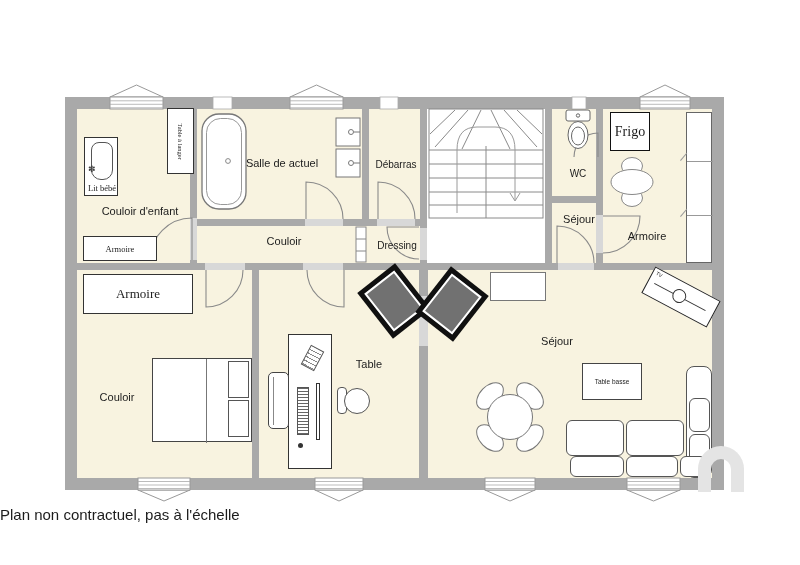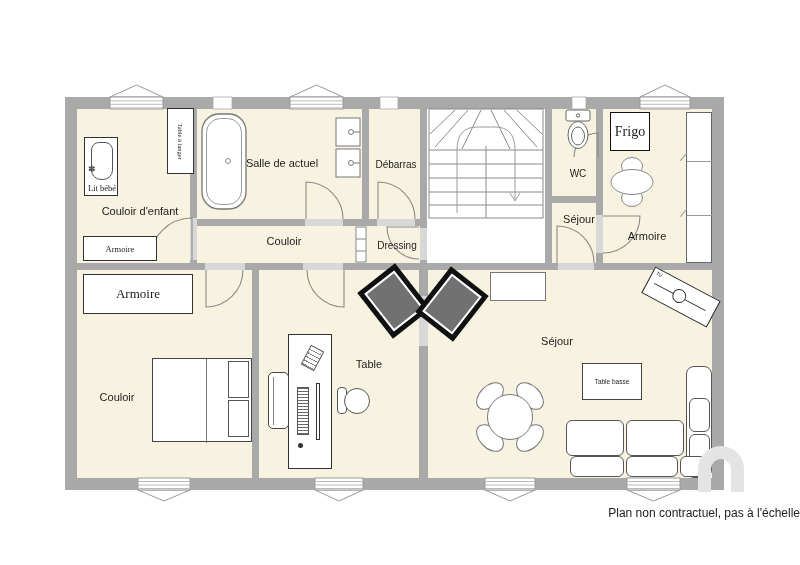--- a/index.html
+++ b/index.html
@@ -9,21 +9,21 @@
   .floor{position:absolute;background:#f8f3e0;z-index:1;}
   .floor-white{position:absolute;background:#ffffff;z-index:1;}
   .wall{position:absolute;background:#a9a9a9;z-index:2;}
   .thr{position:absolute;background:#d8d8d8;z-index:3;}
   svg.layer{position:absolute;left:0;top:0;z-index:4;pointer-events:none;}
   .furn{position:absolute;background:#fff;border:1px solid #444;box-sizing:border-box;z-index:5;}
   .lbl{position:absolute;transform:translate(-50%,-50%);font-size:11px;white-space:nowrap;z-index:6;}
   .lbl-sm{font-size:10px;}
   .serif{font-family:"Liberation Serif",serif;}
   .title{position:absolute;left:0;top:44px;width:800px;text-align:center;font-size:21px;z-index:6;}
-  .footer{position:absolute;left:0;top:506px;width:800px;text-align:right;font-size:12px;z-index:6;}
+  .footer{position:absolute;left:0;top:506px;width:800px;text-align:left;font-size:15px;z-index:6;}
   .chair-dark{position:absolute;background:#101010;z-index:5;}
   .chair-dark .inner{position:absolute;left:5px;top:5px;right:5px;bottom:5px;border:2px solid #fff;background:#717171;}
   .sofa{position:absolute;background:#fff;border:1.2px solid #555;border-radius:6px;box-sizing:border-box;z-index:5;}
   .pillow{position:absolute;background:#fff;border:1px solid #555;box-sizing:border-box;}
   .kbd{background:repeating-linear-gradient(180deg,#666 0 1px,#fff 1px 3px);}
   .watermark{position:absolute;width:46px;height:46px;left:698px;top:446px;border:13px solid #e4e4e4;border-bottom:none;border-radius:26px 26px 0 0;box-sizing:border-box;z-index:10;background:transparent;}
 </style>
 </head>
 <body>
 

